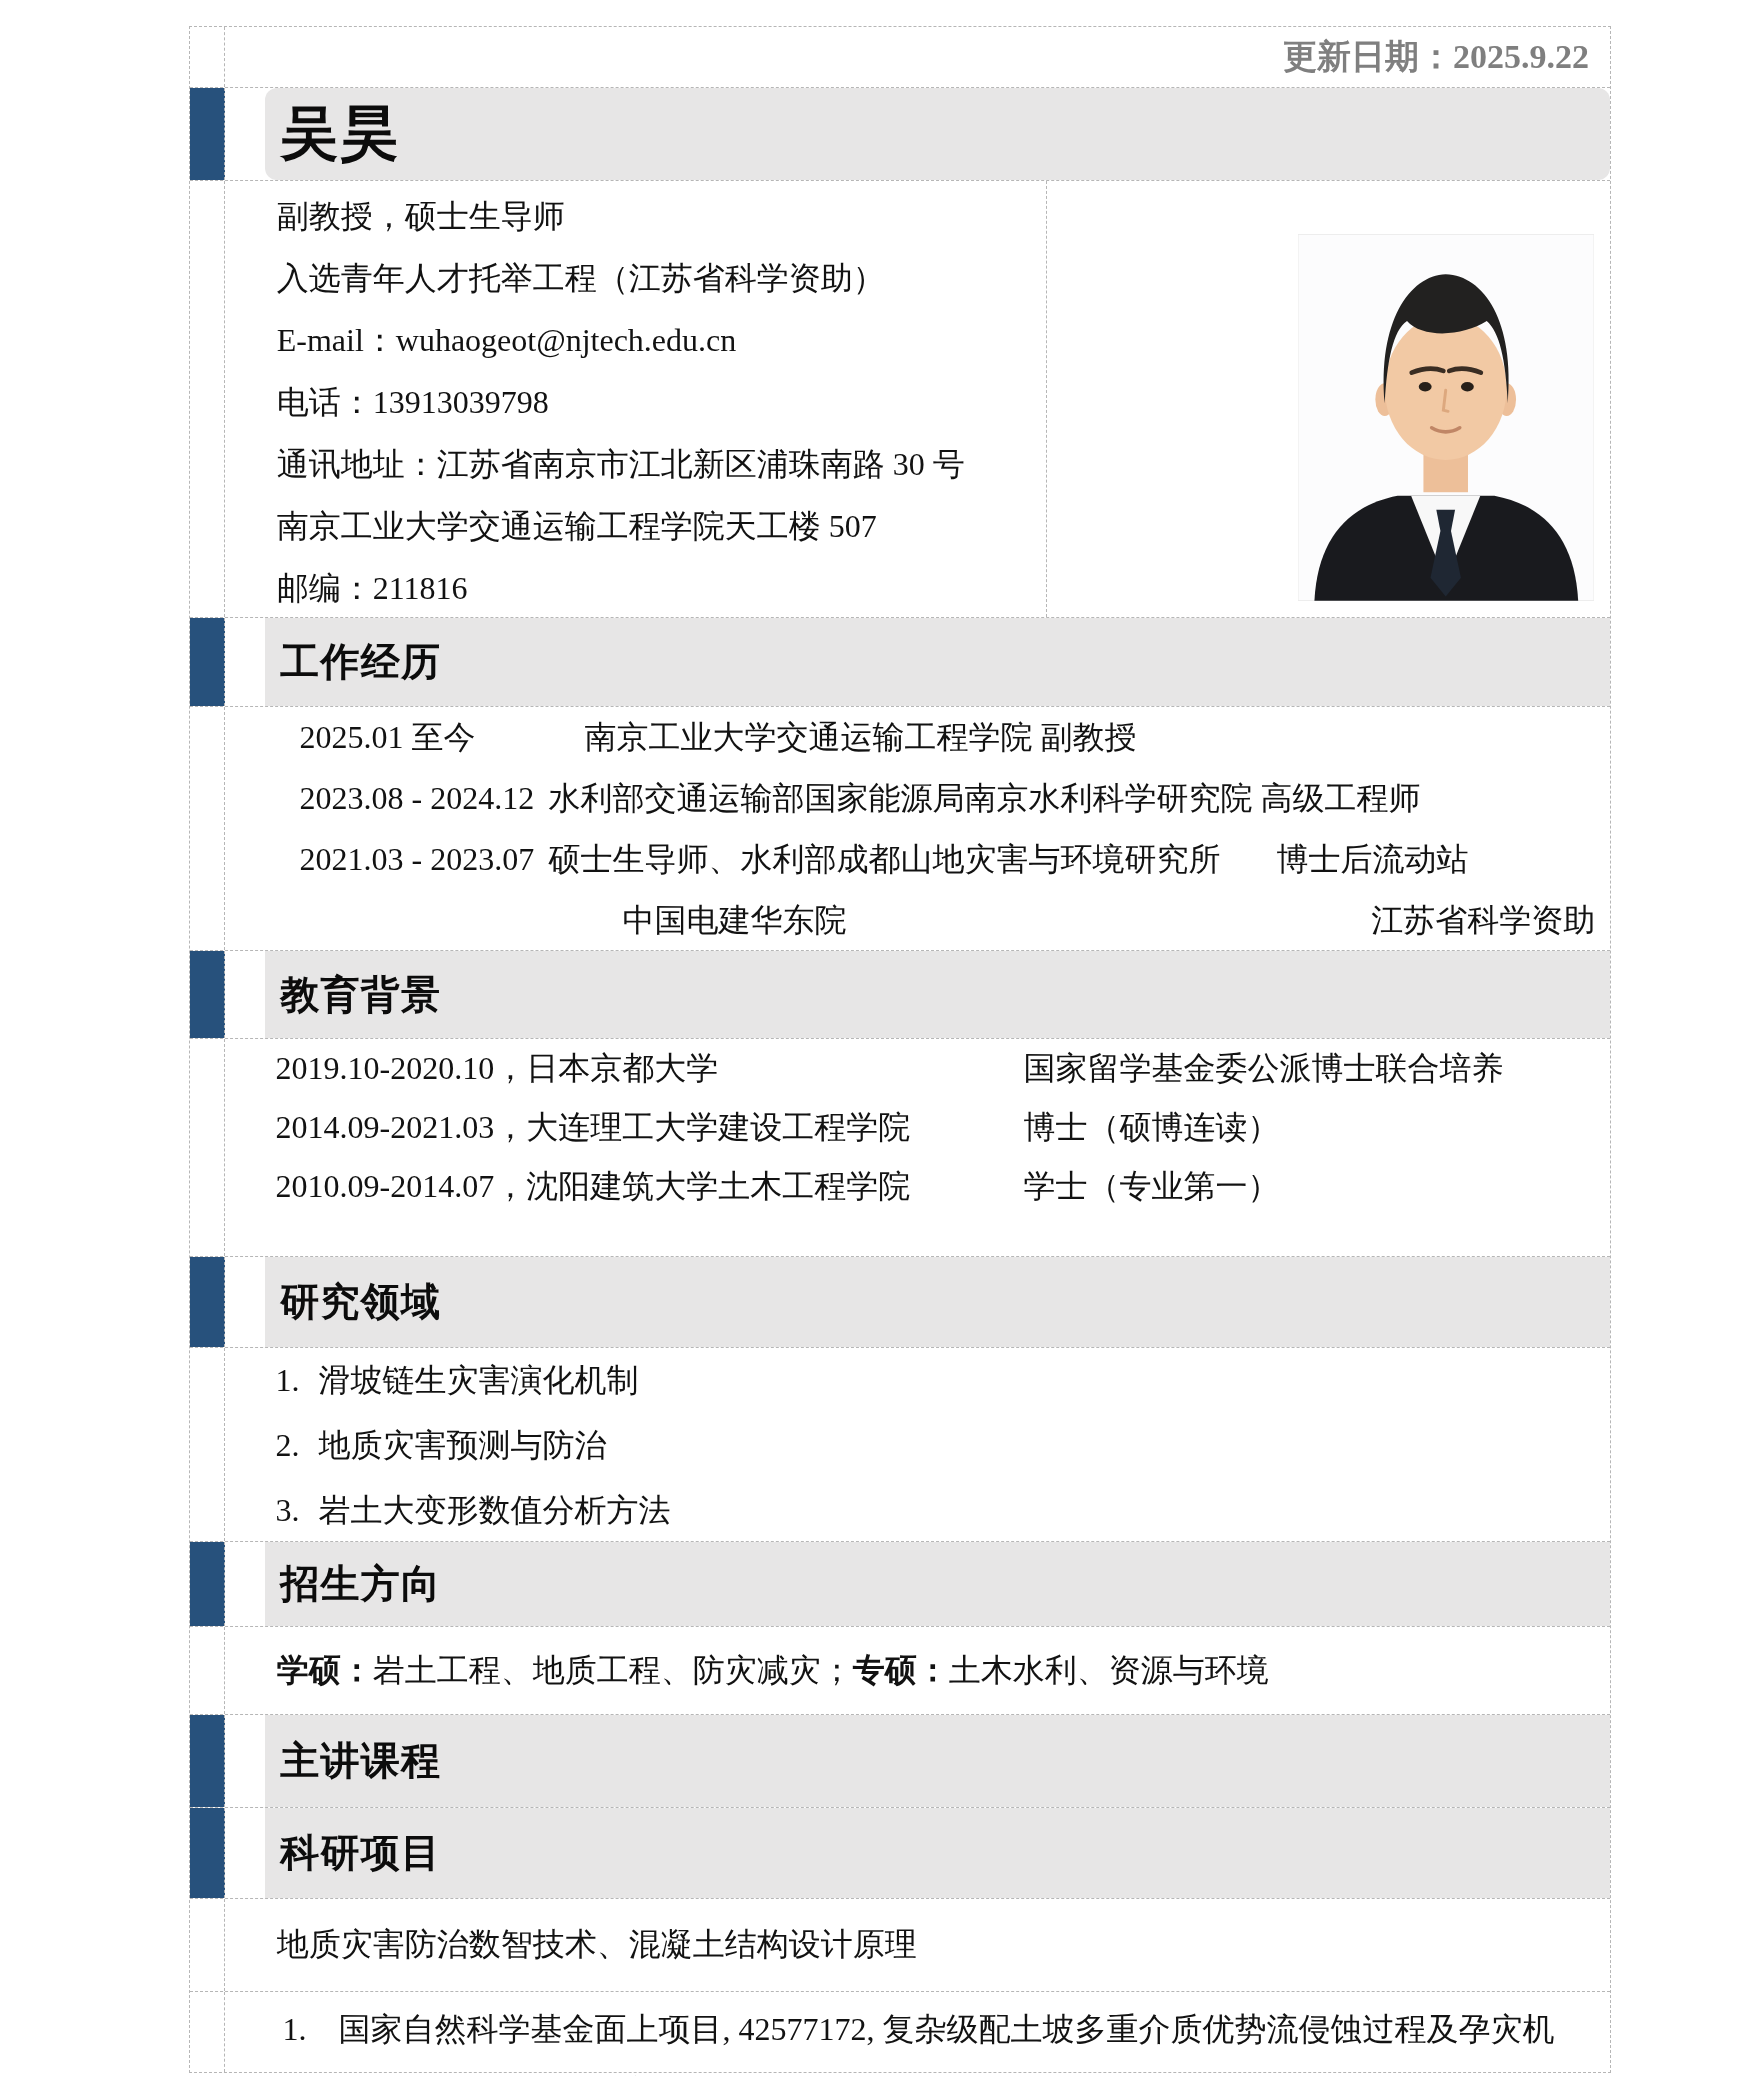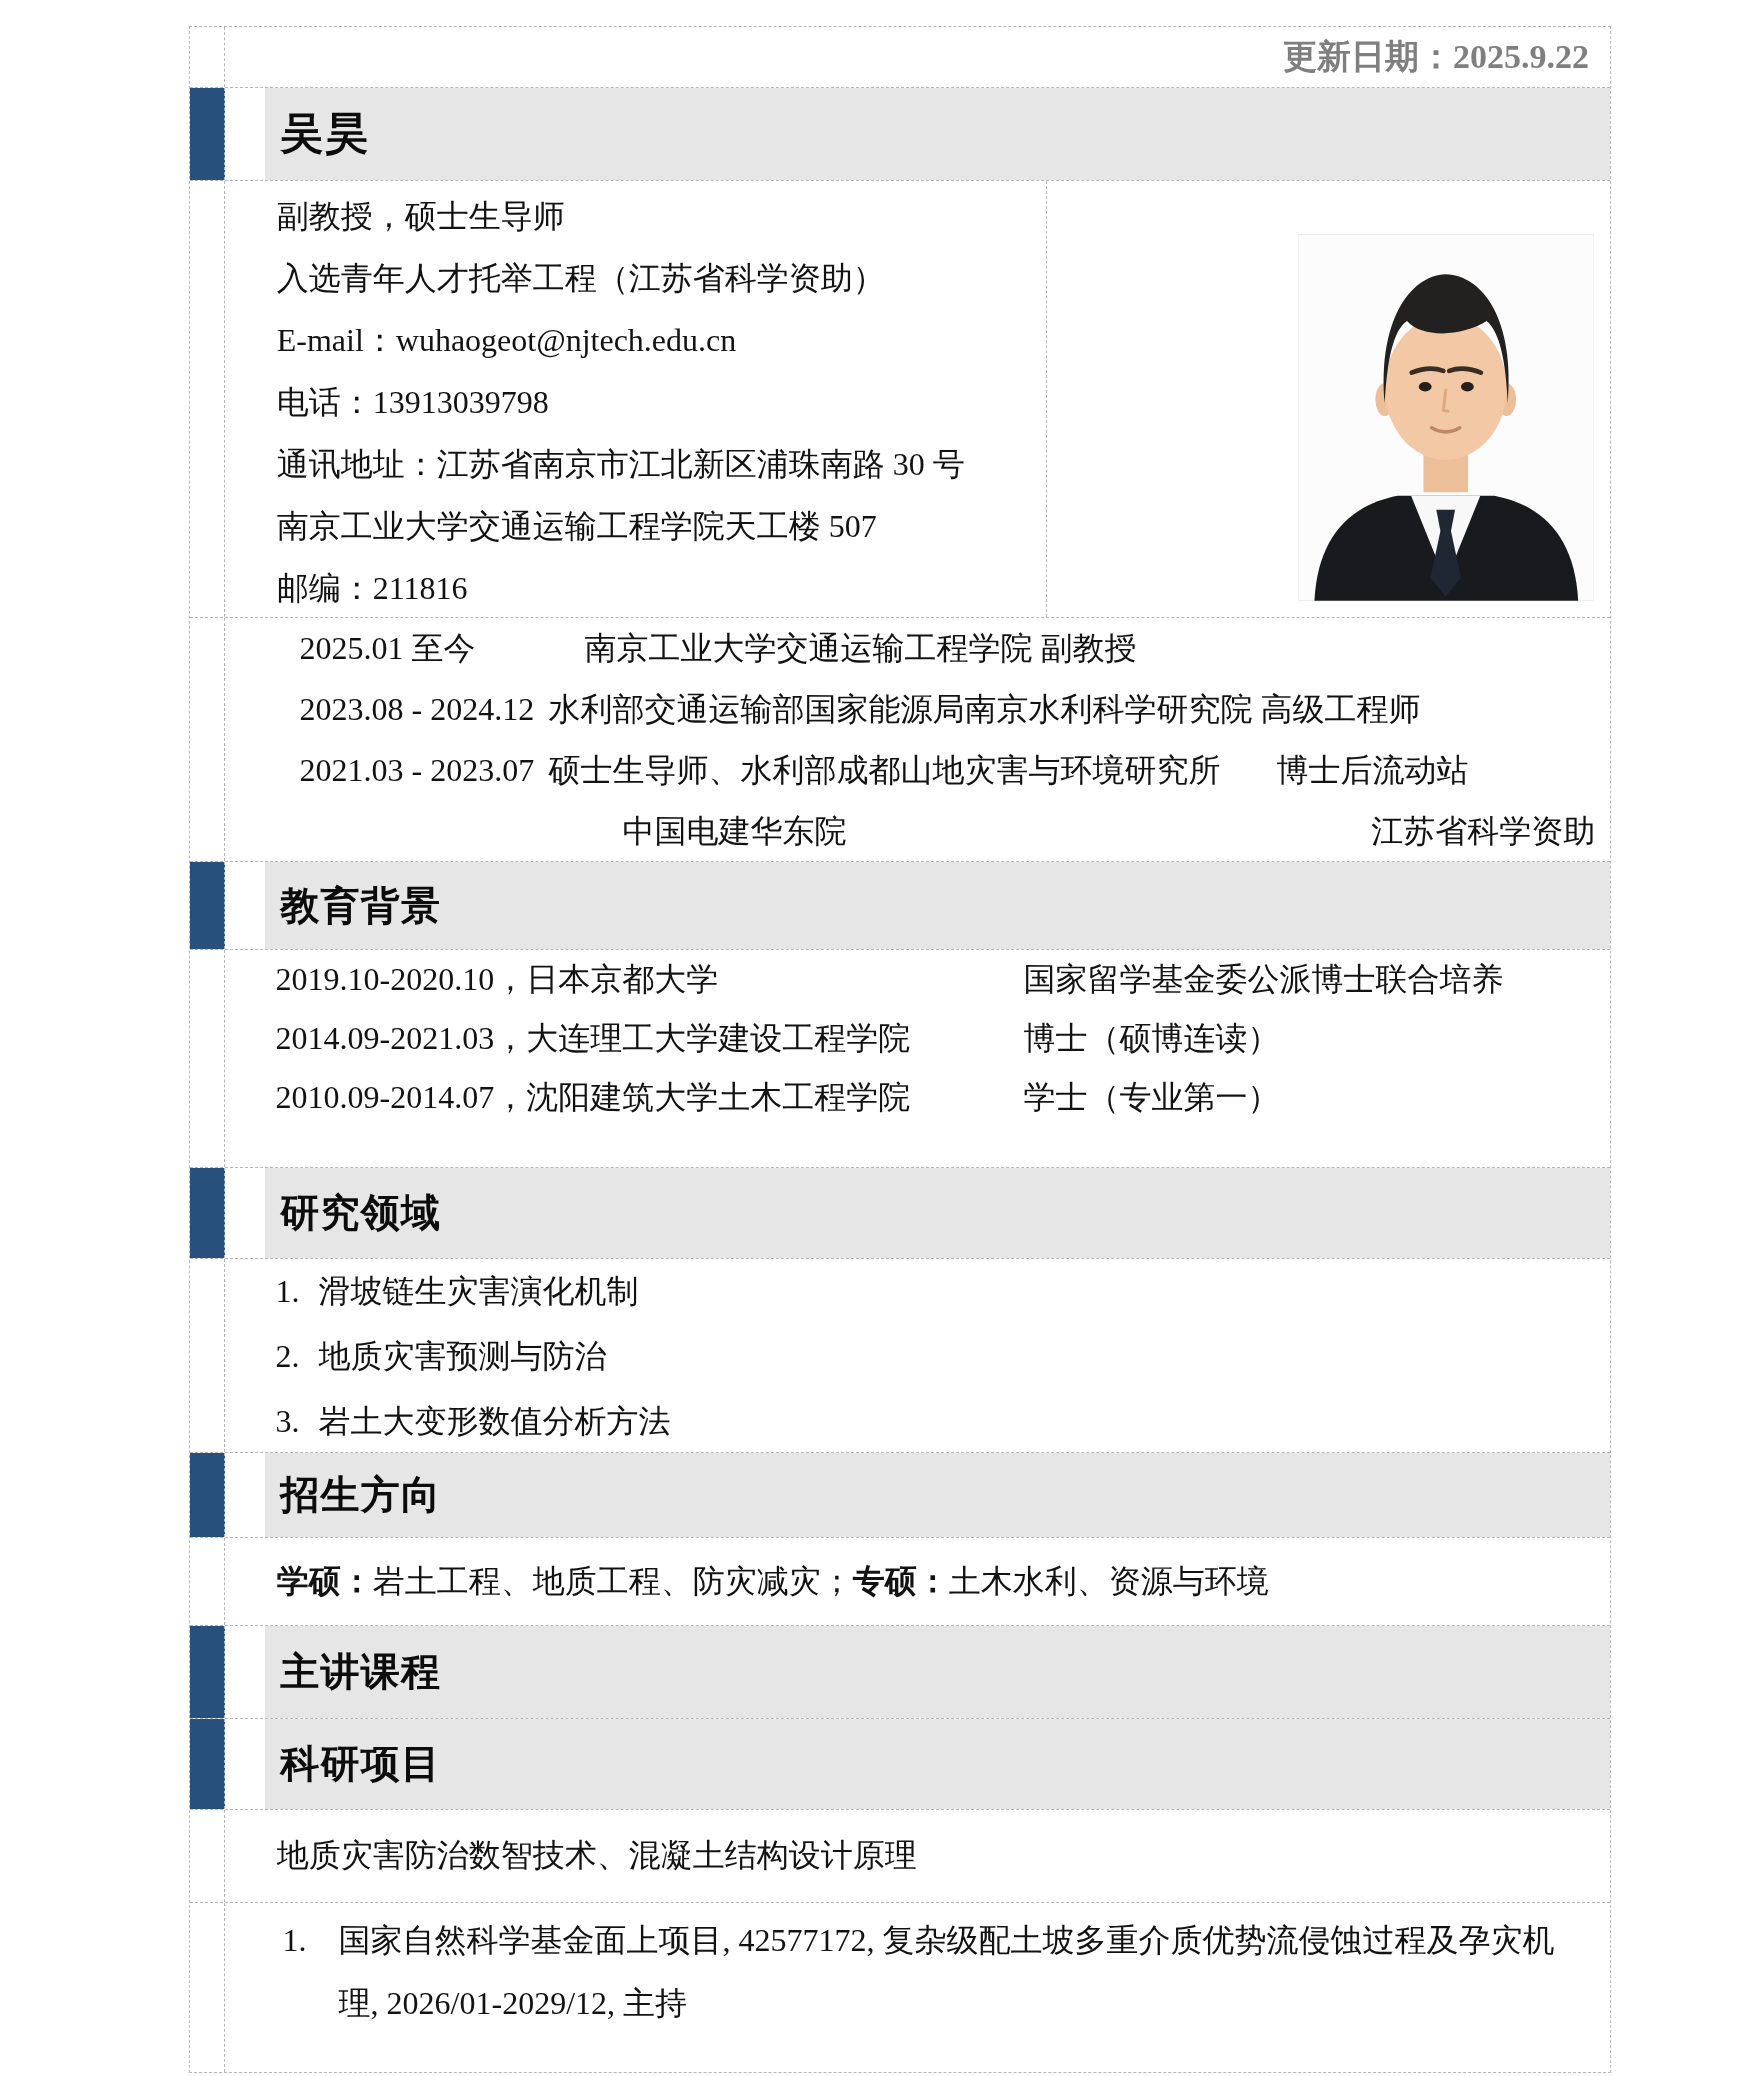--- a/index.html
+++ b/index.html
@@ -25,21 +25,21 @@
   .band .cell{
     background:var(--band);display:flex;align-items:center;
     padding-left:15.3px;font-family:"Liberation Sans",sans-serif;
     font-size:39px;font-weight:600;letter-spacing:1.2px;color:#0c0c0c;
   }
   
   .r-date{height:60px;}
   .r-date .cell{display:flex;align-items:center;justify-content:flex-end;
     padding-right:21px;color:var(--datefg);font-weight:700;font-size:34px;}
   .r-name{height:93px;}
-  .r-name .cell{font-size:43px;font-weight:700;letter-spacing:1.8px;padding-left:15.3px;}
+  .r-name .cell{font-size:58px;font-weight:700;letter-spacing:1.8px;padding-left:15.3px;border-radius:12px;}
   .r-contact{height:437px;}
   .r-contact .cell{display:flex;}
   .contact-text{width:782px;flex:none;border-right:1.2px dashed var(--dash);
     padding:3.5px 0 0 11.7px;font-size:32px;line-height:62px;white-space:nowrap;}
   .photo-cell{flex:1;position:relative;}
   .photo-frame{position:absolute;right:16px;bottom:16px;width:296px;height:367px;}
   .r-band1{height:89px;}
   .r-work{height:244px;}
   .r-band2{height:88px;}
   .r-edu{height:218px;}
@@ -116,20 +116,24 @@
           <path d="M258,233 q24,-9 54,3" stroke="#3a2d23" stroke-width="8" fill="none" stroke-linecap="round"></path>
           <ellipse cx="217" cy="260" rx="11" ry="8" fill="#27201a"></ellipse>
           <ellipse cx="289" cy="260" rx="11" ry="8" fill="#27201a"></ellipse>
           <path d="M252,266 l-4,34 8,2" stroke="#dda87e" stroke-width="5" fill="none" stroke-linecap="round"></path>
           <path d="M228,330 q24,14 48,0" stroke="#c08666" stroke-width="6" fill="none" stroke-linecap="round"></path>
         </svg>
       </div>
     </div>
   </div>
 
+  <div class="row band r-band1">
+    <div class="marker"></div>
+    <div class="cell">工作经历</div>
+  </div>
   <div class="row r-work bodytext">
     <div class="marker"></div>
     <div class="cell">
       <div class="work-line">
         <span class="work-time">2025.01 至今</span>
         <span class="org-indent">南京工业大学交通运输工程学院 副教授</span>
       </div>
       <div class="work-line">
         <span class="work-time">2023.08 - 2024.12</span>
         <span>水利部交通运输部国家能源局南京水利科学研究院 高级工程师</span>

